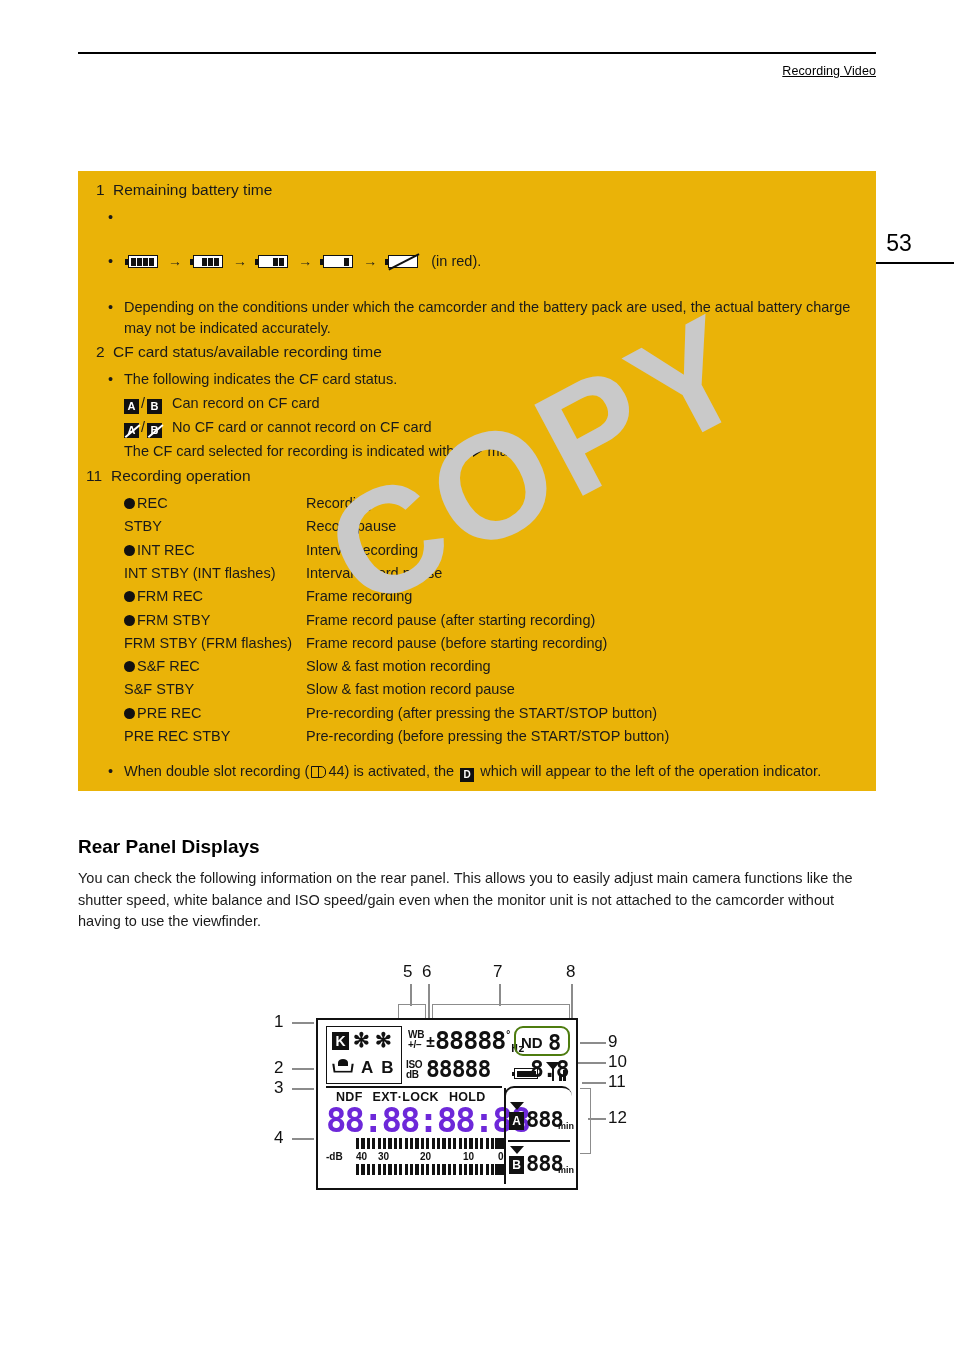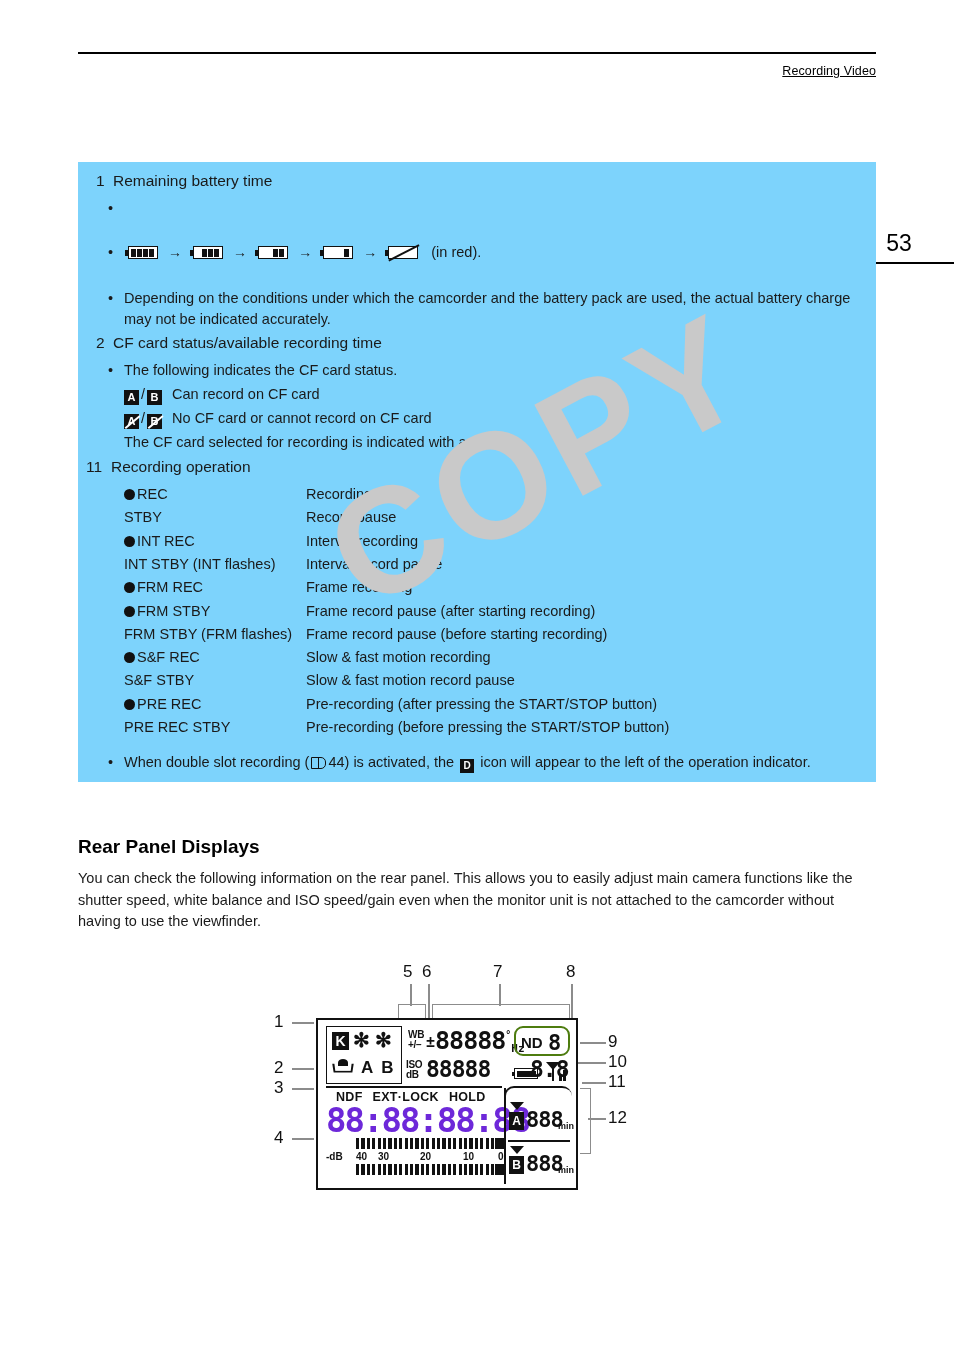--- a/index.html
+++ b/index.html
@@ -49,24 +49,24 @@
     top: 262px;
     width: 90px;
     height: 2px;
     background: #000;
   }
 
   
   .shade-box {
     position: absolute;
     left: 78px;
-    top: 162px;
+    top: 171px;
     width: 798px;
     height: 620px;
-    background: #7dd3fc;
+    background: #eab308;
   }
 
   .inner {
     position: absolute;
     left: 0;
     top: 0;
     width: 100%;
     height: 100%;
   }
 
@@ -696,21 +696,21 @@
         <div class="op-row" style="left: 46px; top: 557px;">
           <span class="op-left" style="padding-left: 0px;"><span>PRE REC STBY</span></span>
           <span class="op-right">Pre-recording (before pressing the START/STOP button)</span>
         </div>
       </div>
 
     <div class="plain" style="left:46px; top:590px;">
       <span class="dot" style="position:absolute; left:-16px; top:0;">•</span>
       <span>When double slot recording (</span><span class="bookicon"></span><span>44</span><span>) is activated, the</span>
       <span class="dslot">D</span>
-      <span>icon will appear to the left of the operation indicator.</span>
+      <span>which will appear to the left of the operation indicator.</span>
     </div>
 
   </div>
 </div>
 
 <div class="watermark">COPY</div>
 
 <div class="sec-title">Rear Panel Displays</div>
 <div class="sec-body">You can check the following information on the rear panel. This allows you to easily adjust main camera functions like the shutter speed, white balance and ISO speed/gain even when the monitor unit is not attached to the camcorder without having to use the viewfinder.</div>
 

